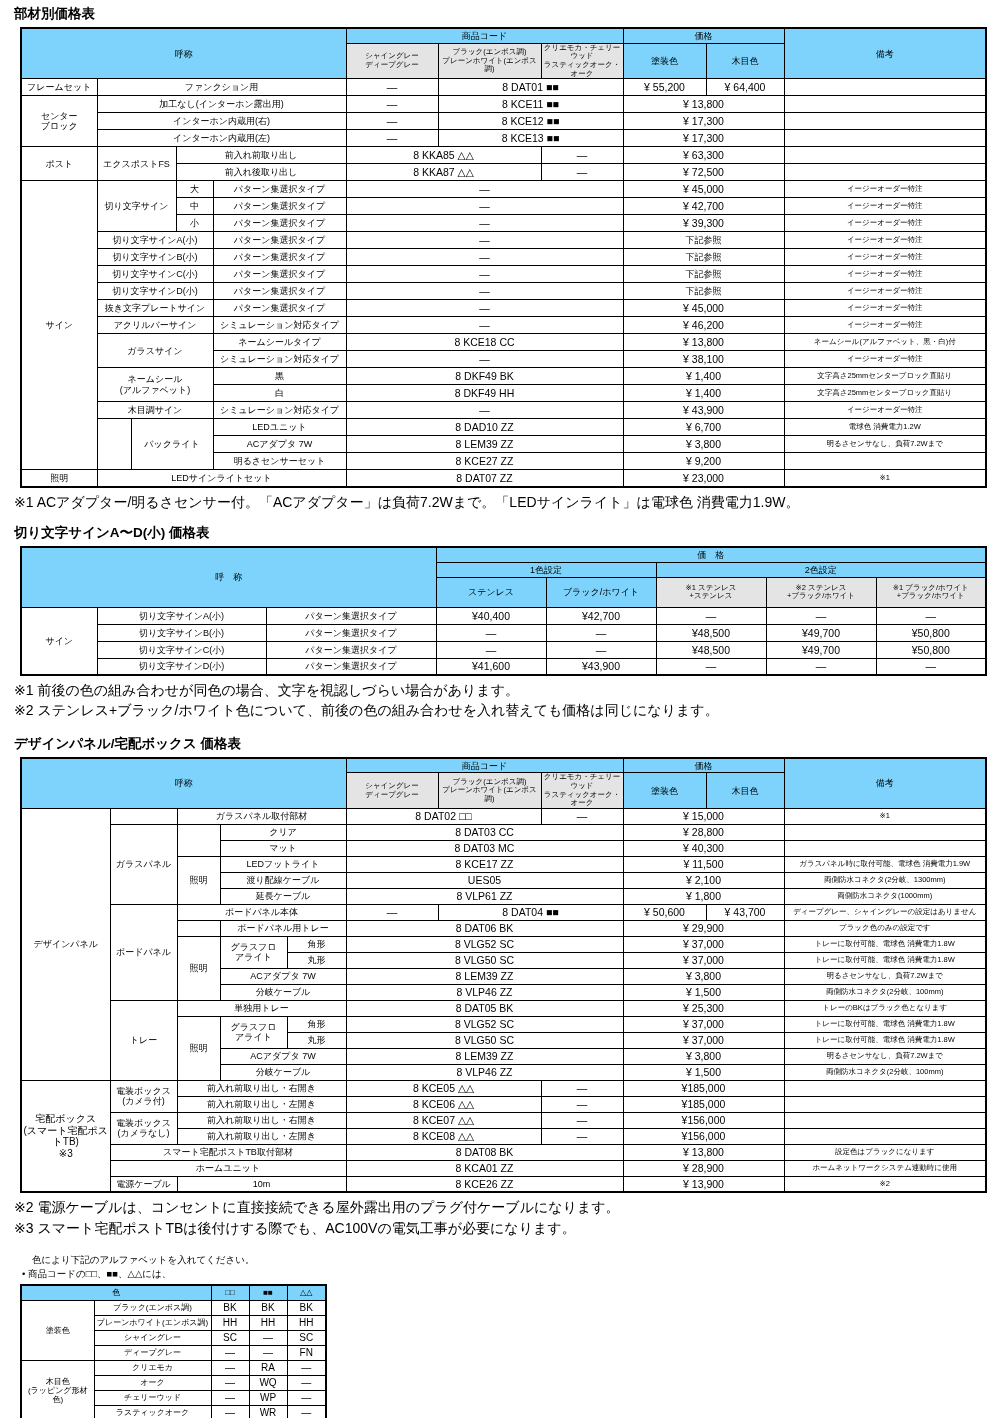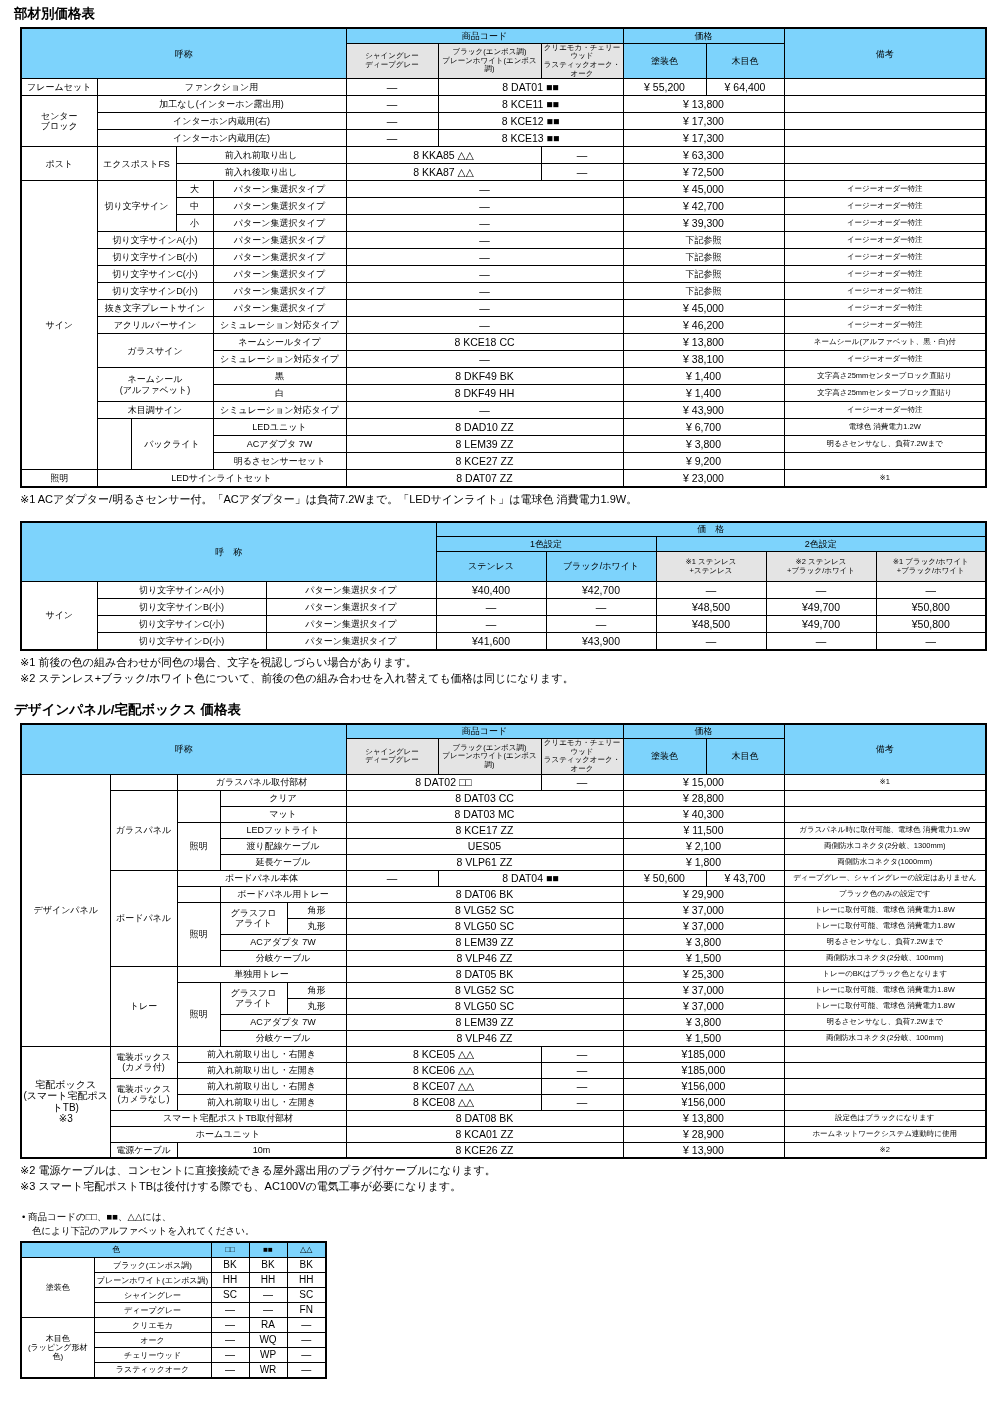--- a/index.html
+++ b/index.html
@@ -19,21 +19,21 @@
   .bt2 td,.bt2 th{border-top-width:2px;}
   .t1 tr,.t3 tr{height:17px;}
   .t3 tr{height:16px;}
   .t1 tr.hr1,.t3 tr.hr1,.t2 tr.hr1,.t2 tr.hr2{height:15px;}
   .t1 tr.hr2,.t3 tr.hr2,.t2 tr.hr3{height:30px;}
   .t2 tr{height:17px;}
   .t4{margin-left:26px;}
   .t4 tr{height:15px;}
   .t4 td,.t4 th{font-size:8px;}
   .t4 .vl{font-size:10px;font-weight:normal;}
-  .notes{font-size:11px;margin:4px 0 0 20px;line-height:1.45;}
+  .notes{font-size:14px;margin:4px 0 0 14px;line-height:1.45;}
   .gap1{height:13px;} .gap2{height:15px;}
   .bullet{font-size:9.5px;margin:0 0 3px 22px;line-height:1.45;}
 </style>
 </head>
 <body>
 
 <div class="page">
 
   <h2 class="sec-title">部材別価格表</h2>
 
@@ -242,20 +242,21 @@
       <td class="pr" colspan="2">¥ 23,000</td>
       <td class="nt">※1</td>
     </tr>
   </tbody>
     </table>
   <div class="notes">
     <div>※1 ACアダプター/明るさセンサー付。「ACアダプター」は負荷7.2Wまで。「LEDサインライト」は電球色 消費電力1.9W。</div>
   </div>
 
   <div class="gap1"></div>
+  <h2 class="sec-title">切り文字サインA〜D(小) 価格表</h2>
 
   <table class="t t2">
     <colgroup>
         <col style="width:76px">
         <col style="width:169px">
         <col style="width:170px">
         <col style="width:110px">
         <col style="width:110px">
         <col style="width:110px">
         <col style="width:110px">
@@ -533,22 +534,22 @@
     </tr>
   </tbody>
     </table>
   <div class="notes">
     <div>※2 電源ケーブルは、コンセントに直接接続できる屋外露出用のプラグ付ケーブルになります。</div>
     <div>※3 スマート宅配ポストTBは後付けする際でも、AC100Vの電気工事が必要になります。</div>
   </div>
 
   <div class="gap2"></div>
   <div class="bullet">
+    <div style="padding-left:10px">色により下記のアルファベットを入れてください。</div>
     <div>• 商品コードの□□、■■、△△には、</div>
-    <div style="padding-left:10px">色により下記のアルファベットを入れてください。</div>
   </div>
 
   <table class="t t4">
     <colgroup>
         <col style="width:73px">
         <col style="width:117px">
         <col style="width:38px">
         <col style="width:38px">
         <col style="width:39px">
       </colgroup>

